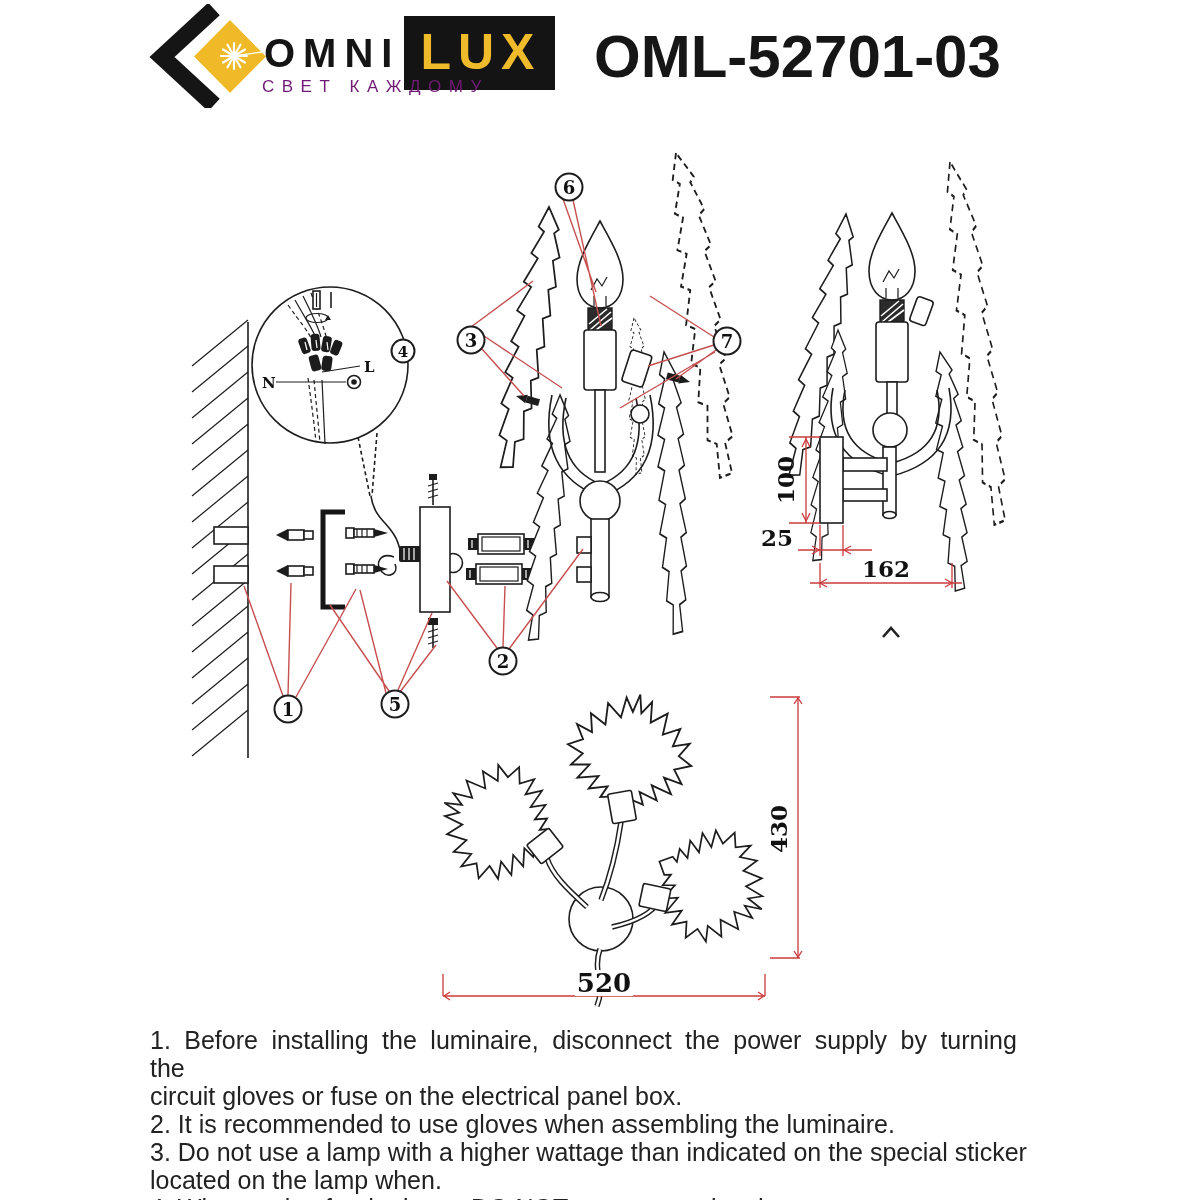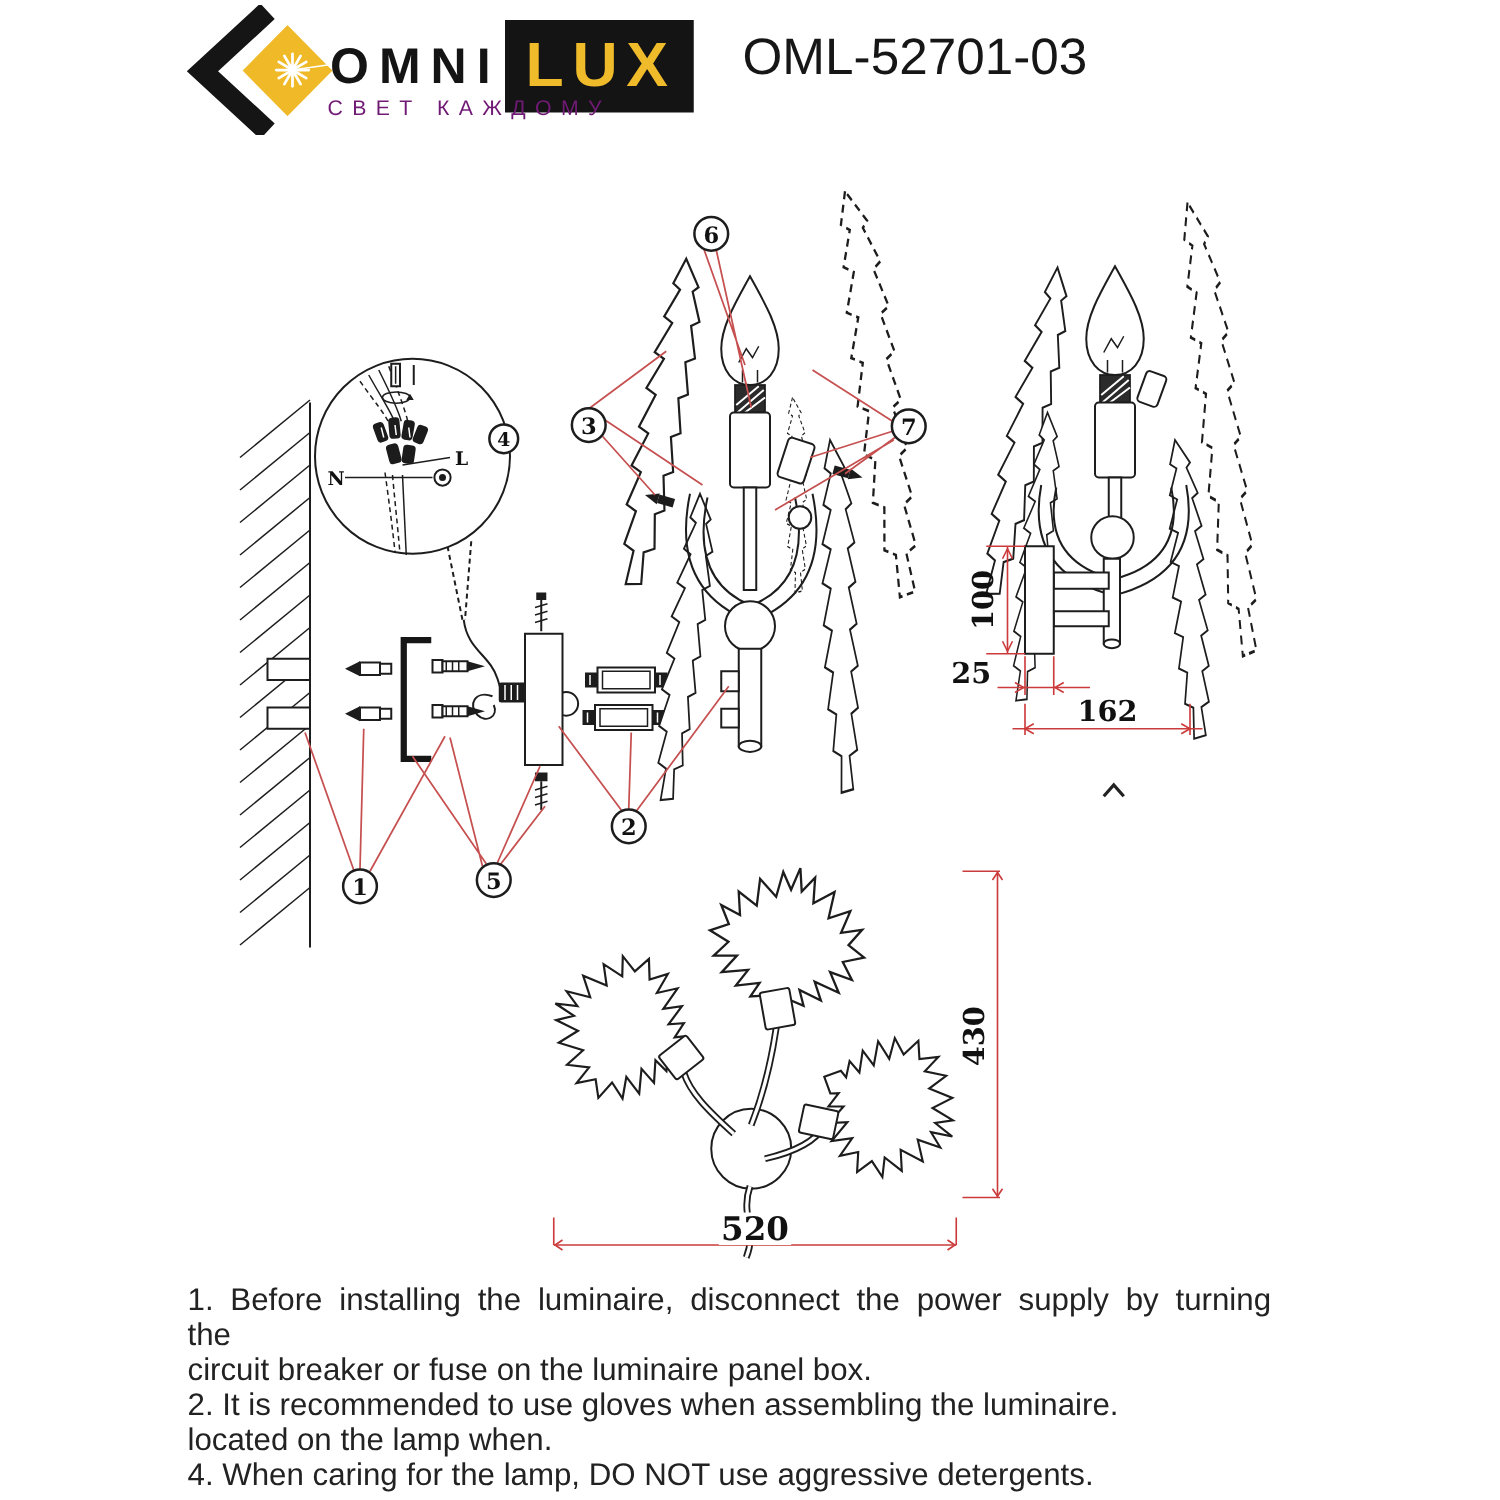--- a/index.html
+++ b/index.html
@@ -6,21 +6,21 @@
   .page{position:relative;width:1200px;height:1200px;background:#fff;overflow:hidden;
         font-family:"Liberation Sans",sans-serif;}
   
   .logo{position:absolute;left:146px;top:4px;width:420px;height:104px;}
   .logo-mark{position:absolute;left:0;top:0;}
   .brand-line{position:absolute;left:118px;top:12px;display:flex;align-items:center;}
   .omni{font-weight:bold;font-size:40px;letter-spacing:8px;color:#141414;}
   .lux-box{display:inline-block;background:#141414;margin-left:4px;padding:7px 14px 9px 16px;}
   .lux-box span{font-weight:bold;font-size:50px;letter-spacing:7px;color:#f0bb2b;}
   .tagline{position:absolute;left:116px;top:73px;font-size:17px;letter-spacing:7.5px;color:#701a75;}
-  .model{position:absolute;left:594px;top:22px;font-weight:normal;font-size:41px;color:#161616;
+  .model{position:absolute;left:594px;top:22px;font-weight:bold;font-size:60px;color:#161616;
          font-family:"Liberation Sans",sans-serif;}
   
   .diagram{position:absolute;left:0;top:130px;}
   .ln{stroke:#1d1d1d;stroke-width:1.6;fill:none;}
   .lnw{stroke:#1d1d1d;stroke-width:1.6;fill:#fff;}
   .thin{stroke-width:1.2;}
   .blade{fill:#fff;stroke:#1d1d1d;stroke-width:1.7;}
   .dashed{stroke-dasharray:5 3.5;}
   .dot{stroke-dasharray:4 3;}
   .red{stroke:#c65050;stroke-width:1.4;fill:none;}
@@ -344,19 +344,20 @@
         <path class="dim" d="M443,974 L443,996 M765,974 L765,996 M443,996 L765,996"></path>
         <path class="dim" d="M450,992 L444,996 L450,1000 M758,992 L764,996 L758,1000"></path>
         <rect x="575" y="970" width="58" height="26" fill="#fff"></rect>
         <text x="604" y="992" class="dimnum big">520</text>
       </g>
     </g>
   </svg>
 
   <div class="instructions">
     <p class="j1">1. Before installing the luminaire, disconnect the power supply by turning the</p>
-    <p>circuit breaker or fuse on the luminaire panel box.</p>
+    <p>circuit gloves or fuse on the electrical panel box.</p>
     <p>2. It is recommended to use gloves when assembling the luminaire.</p>
+    <p>3. Do not use a lamp with a higher wattage than indicated on the special sticker</p>
     <p>located on the lamp when.</p>
     <p>4. When caring for the lamp, DO NOT use aggressive detergents.</p>
   </div>
 
 </div>
 
 </body></html>

